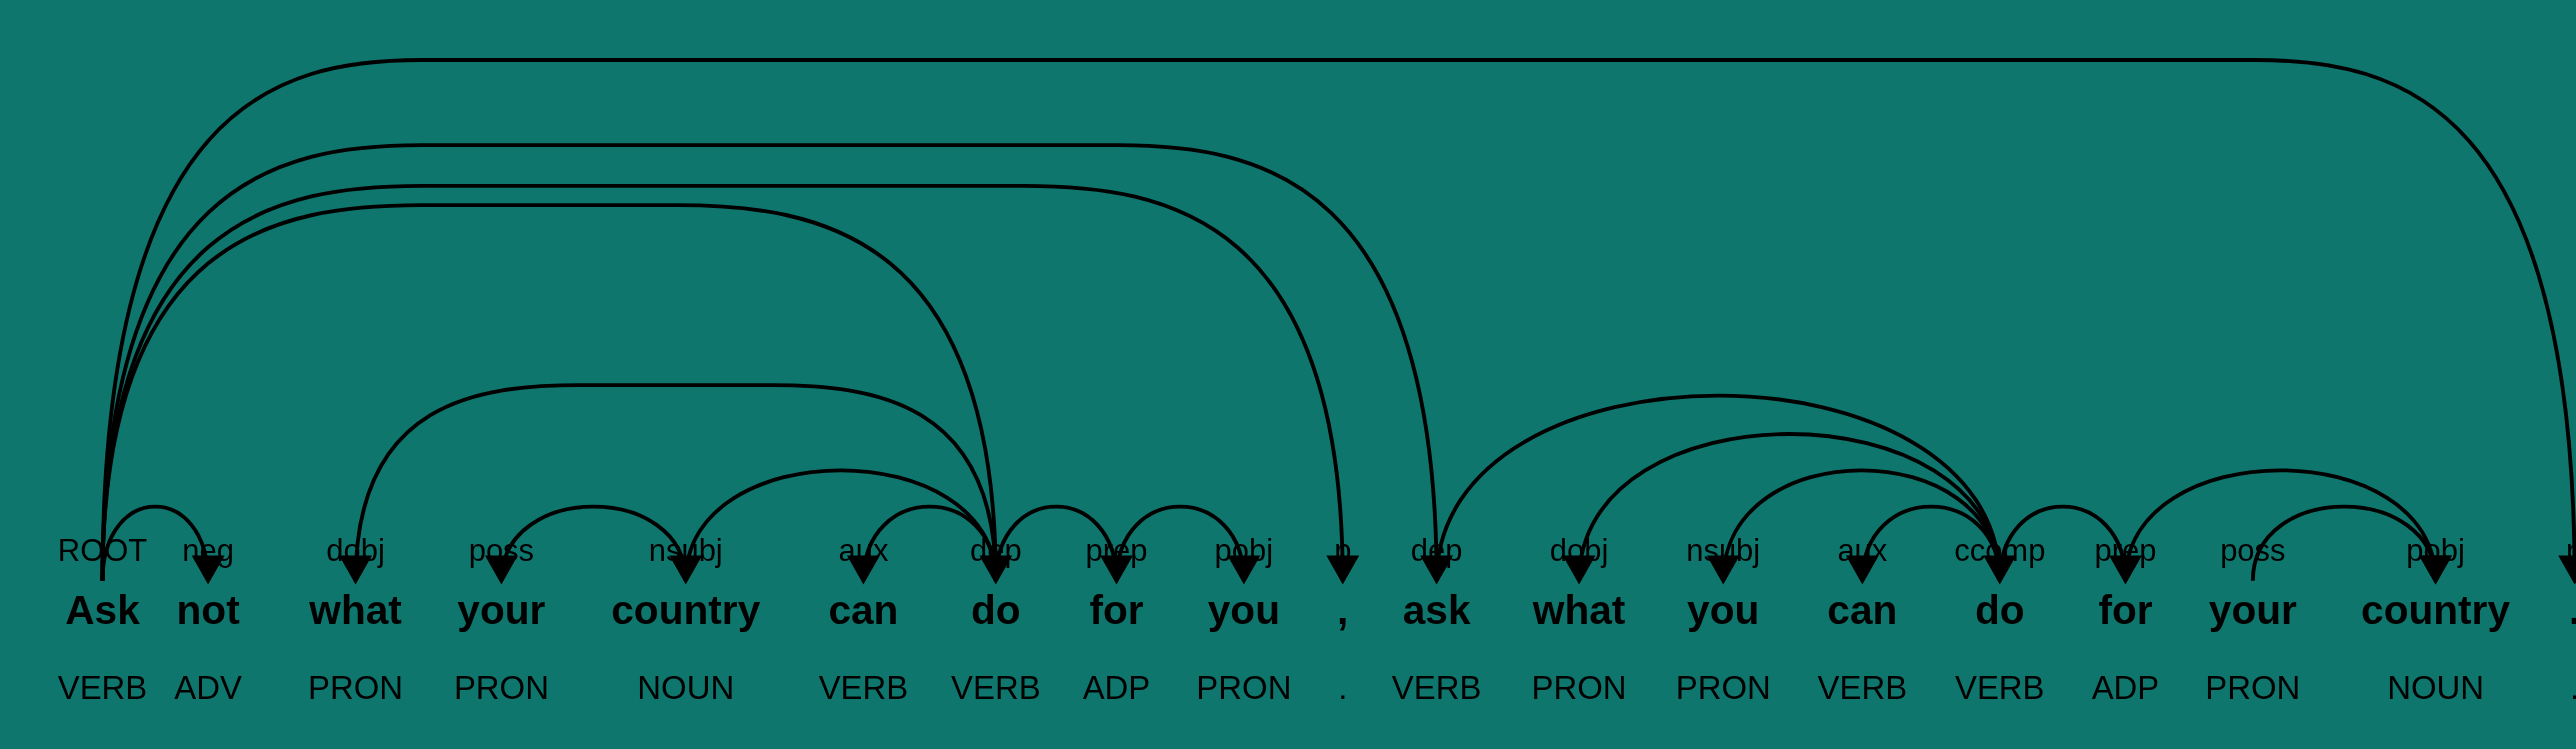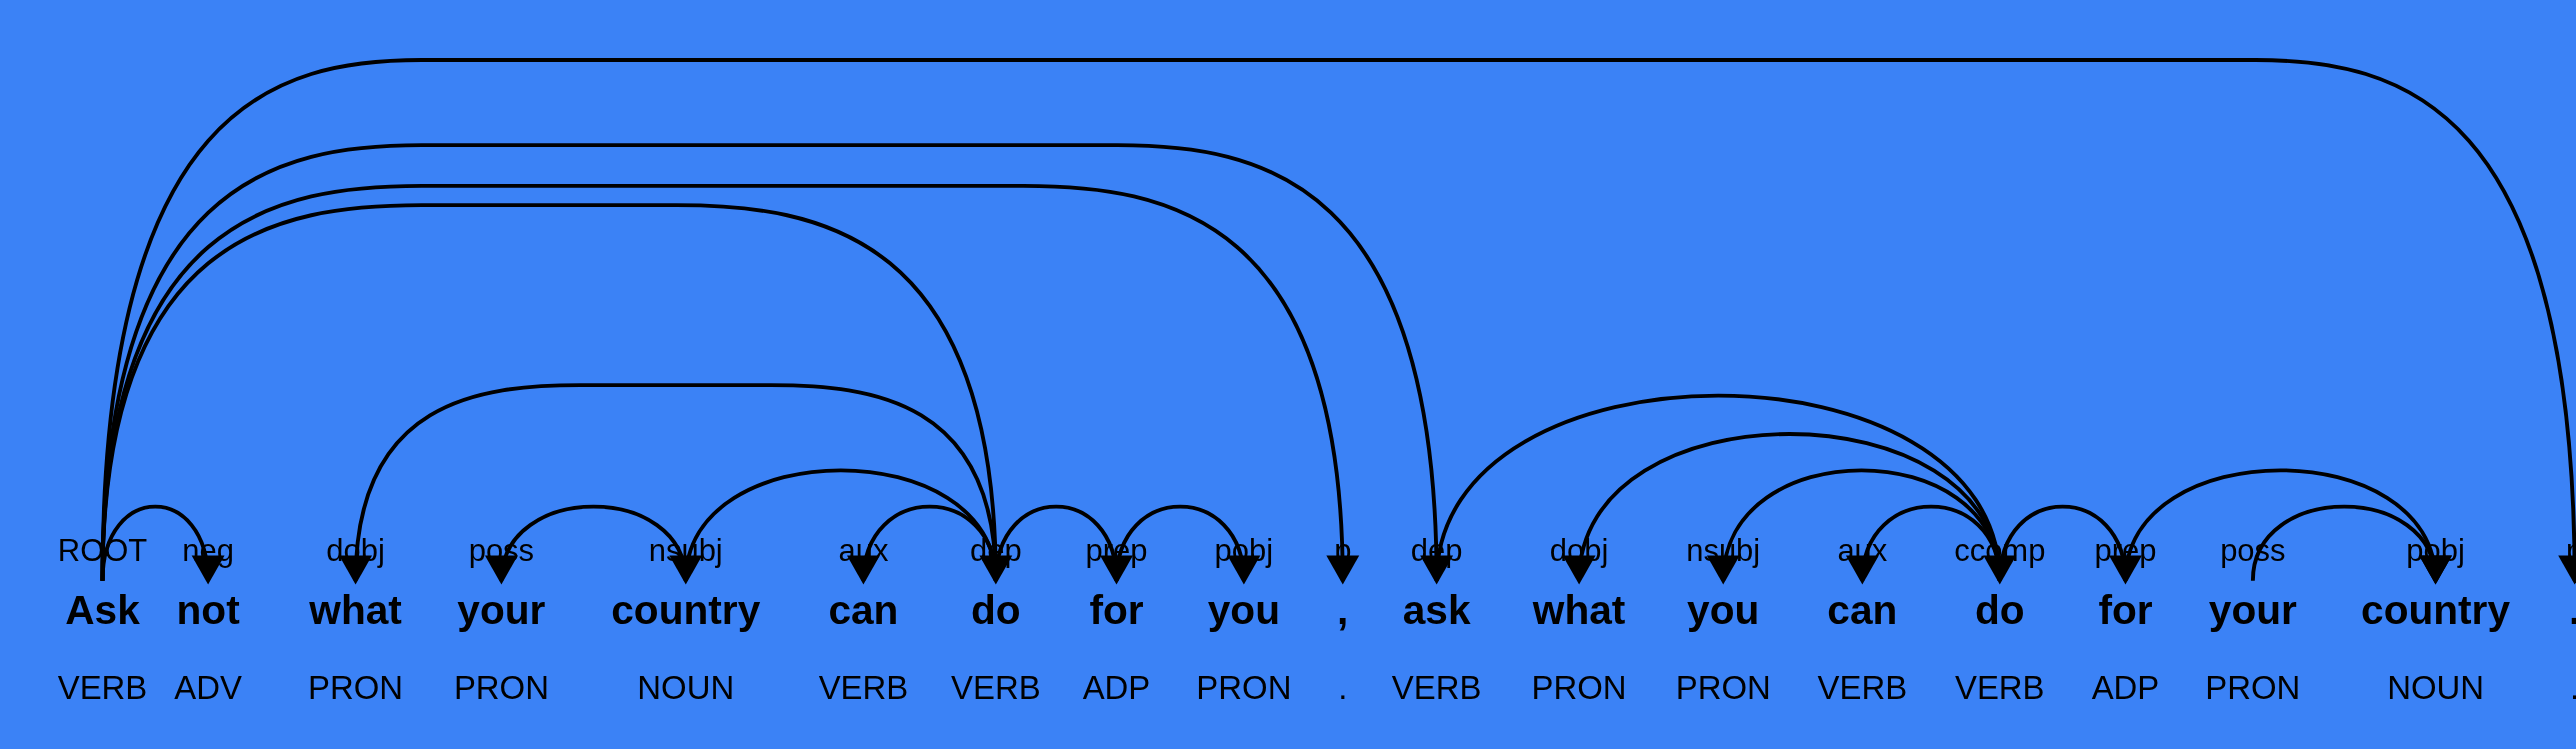--- a/index.html
+++ b/index.html
@@ -4,21 +4,21 @@
 <style>
   html, body {
     margin: 0;
     padding: 0;
     background: #ffffff;
   }
   #dep-parse-root {
     position: relative;
     width: 2576px;
     height: 750px;
-    background: #3b82f6;
+    background: #0f766e;
     font-family: "Liberation Sans", sans-serif;
     overflow: hidden;
   }
   #dep-svg {
     display: block;
     width: 2576px;
     height: 750px;
   }
   .arc-path {
     fill: none;

